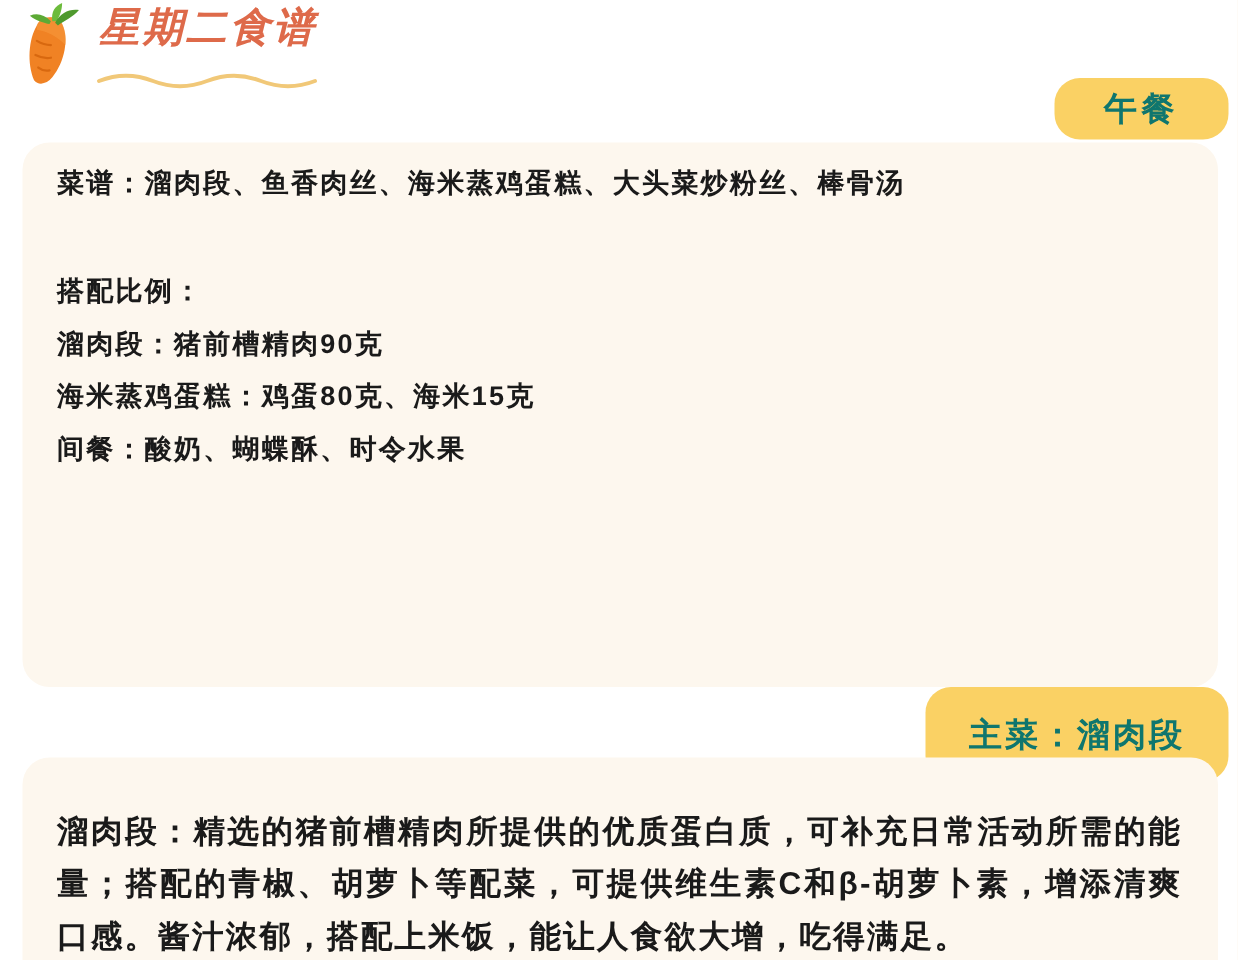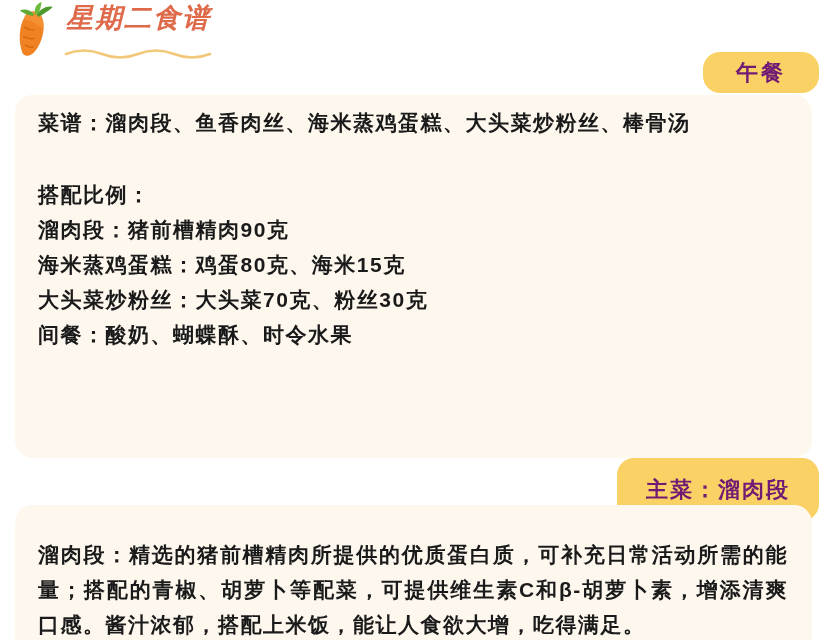--- a/index.html
+++ b/index.html
@@ -25,41 +25,41 @@
   }
   .title-wave {
     position:absolute; left:64px; top:46px; width:150px; height:14px;
   }
 
   
   .badge {
     position:absolute; right:6px;
     background:#fad164;
     border-radius:17px;
-    color:#701a75;
+    color:#0f766e;
     font-family:"Liberation Serif", serif;
     font-weight:bold; font-size:22px;
     display:flex; align-items:center; justify-content:center;
     letter-spacing:3px;
     white-space:nowrap;
   }
   .badge-lunch  { top:52px;  width:116px; height:41px; }
   .badge-dish   { top:458px; width:202px; height:63px; letter-spacing:2px; }
 
   
   .card {
     position:absolute; left:15px; width:797px;
     background:#fdf7ee;
     border-radius:18px;
   }
   .card-menu { top:95px;  height:363px; padding:10px 22px 0 23px; }
   .card-desc { top:505px; height:180px; padding:16px 24px 0 23px; }
 
   .menu-line {
-    font-size:21px; font-weight:bold;
+    font-size:18px; font-weight:bold;
     line-height:35px; letter-spacing:1.5px;
     white-space:nowrap;
   }
   .gap-big   { margin-bottom:37px; }
   .gap-small { margin-bottom:19px; }
 
   .dish-desc {
     font-size:21px; font-weight:bold;
     line-height:35px; letter-spacing:1.5px;
     text-align:justify;
@@ -93,21 +93,20 @@
   </svg>
 </div>
 
 <div class="badge badge-lunch">午餐</div>
 
 <div class="card card-menu">
   <div class="menu-line gap-big">菜谱：溜肉段、鱼香肉丝、海米蒸鸡蛋糕、大头菜炒粉丝、棒骨汤</div>
   <div class="menu-line">搭配比例：</div>
   <div class="menu-line">溜肉段：猪前槽精肉90克</div>
   <div class="menu-line">海米蒸鸡蛋糕：鸡蛋80克、海米15克</div>
-  <div class="menu-line">大头菜炒粉丝：大头菜70克、粉丝30克</div>
   <div class="menu-line">间餐：酸奶、蝴蝶酥、时令水果</div>
 </div>
 
 <div class="badge badge-dish">主菜：溜肉段</div>
 
 <div class="card card-desc">
   <div class="dish-desc">溜肉段：精选的猪前槽精肉所提供的优质蛋白质，可补充日常活动所需的能量；搭配的青椒、胡萝卜等配菜，可提供维生素C和β-胡萝卜素，增添清爽口感。酱汁浓郁，搭配上米饭，能让人食欲大增，吃得满足。</div>
 </div>
 
 </body></html>

